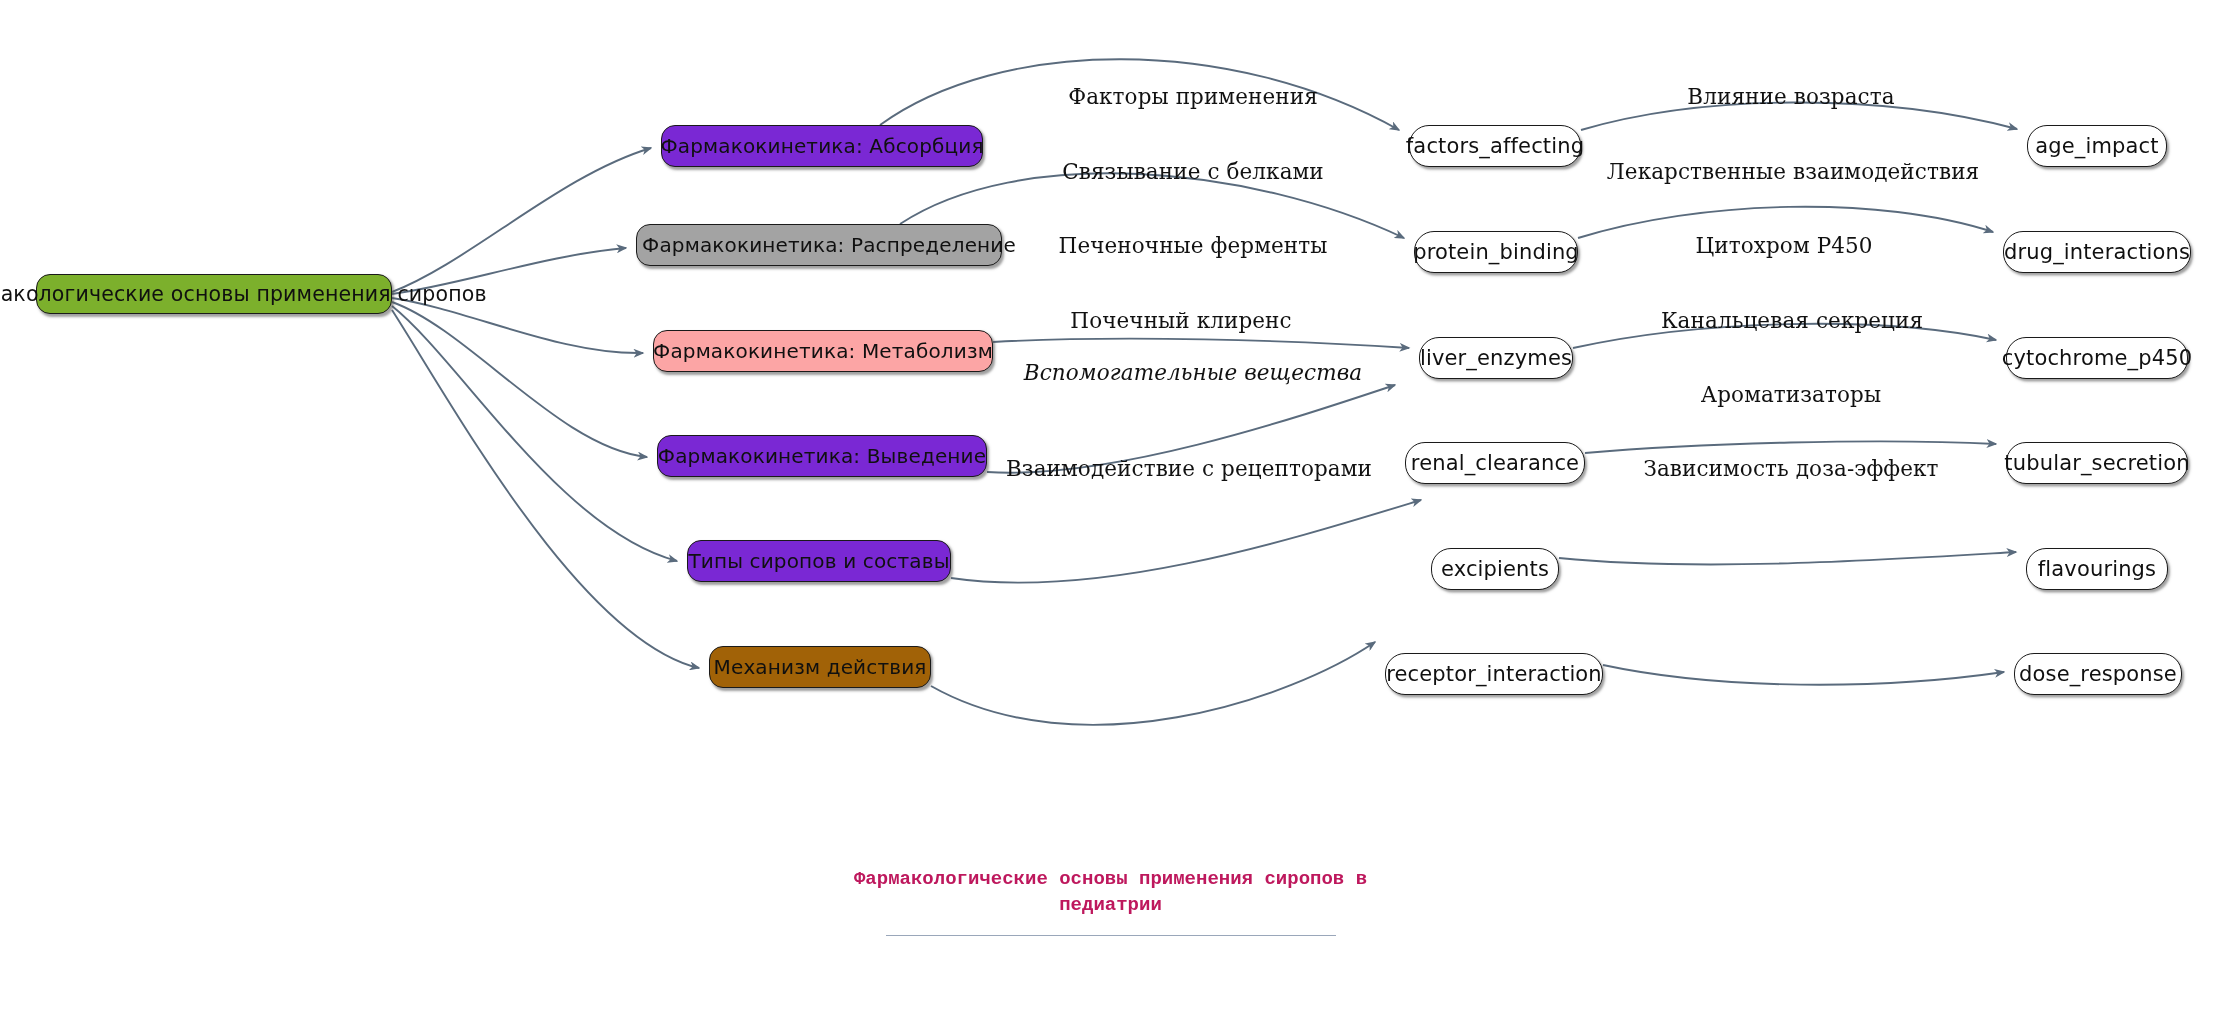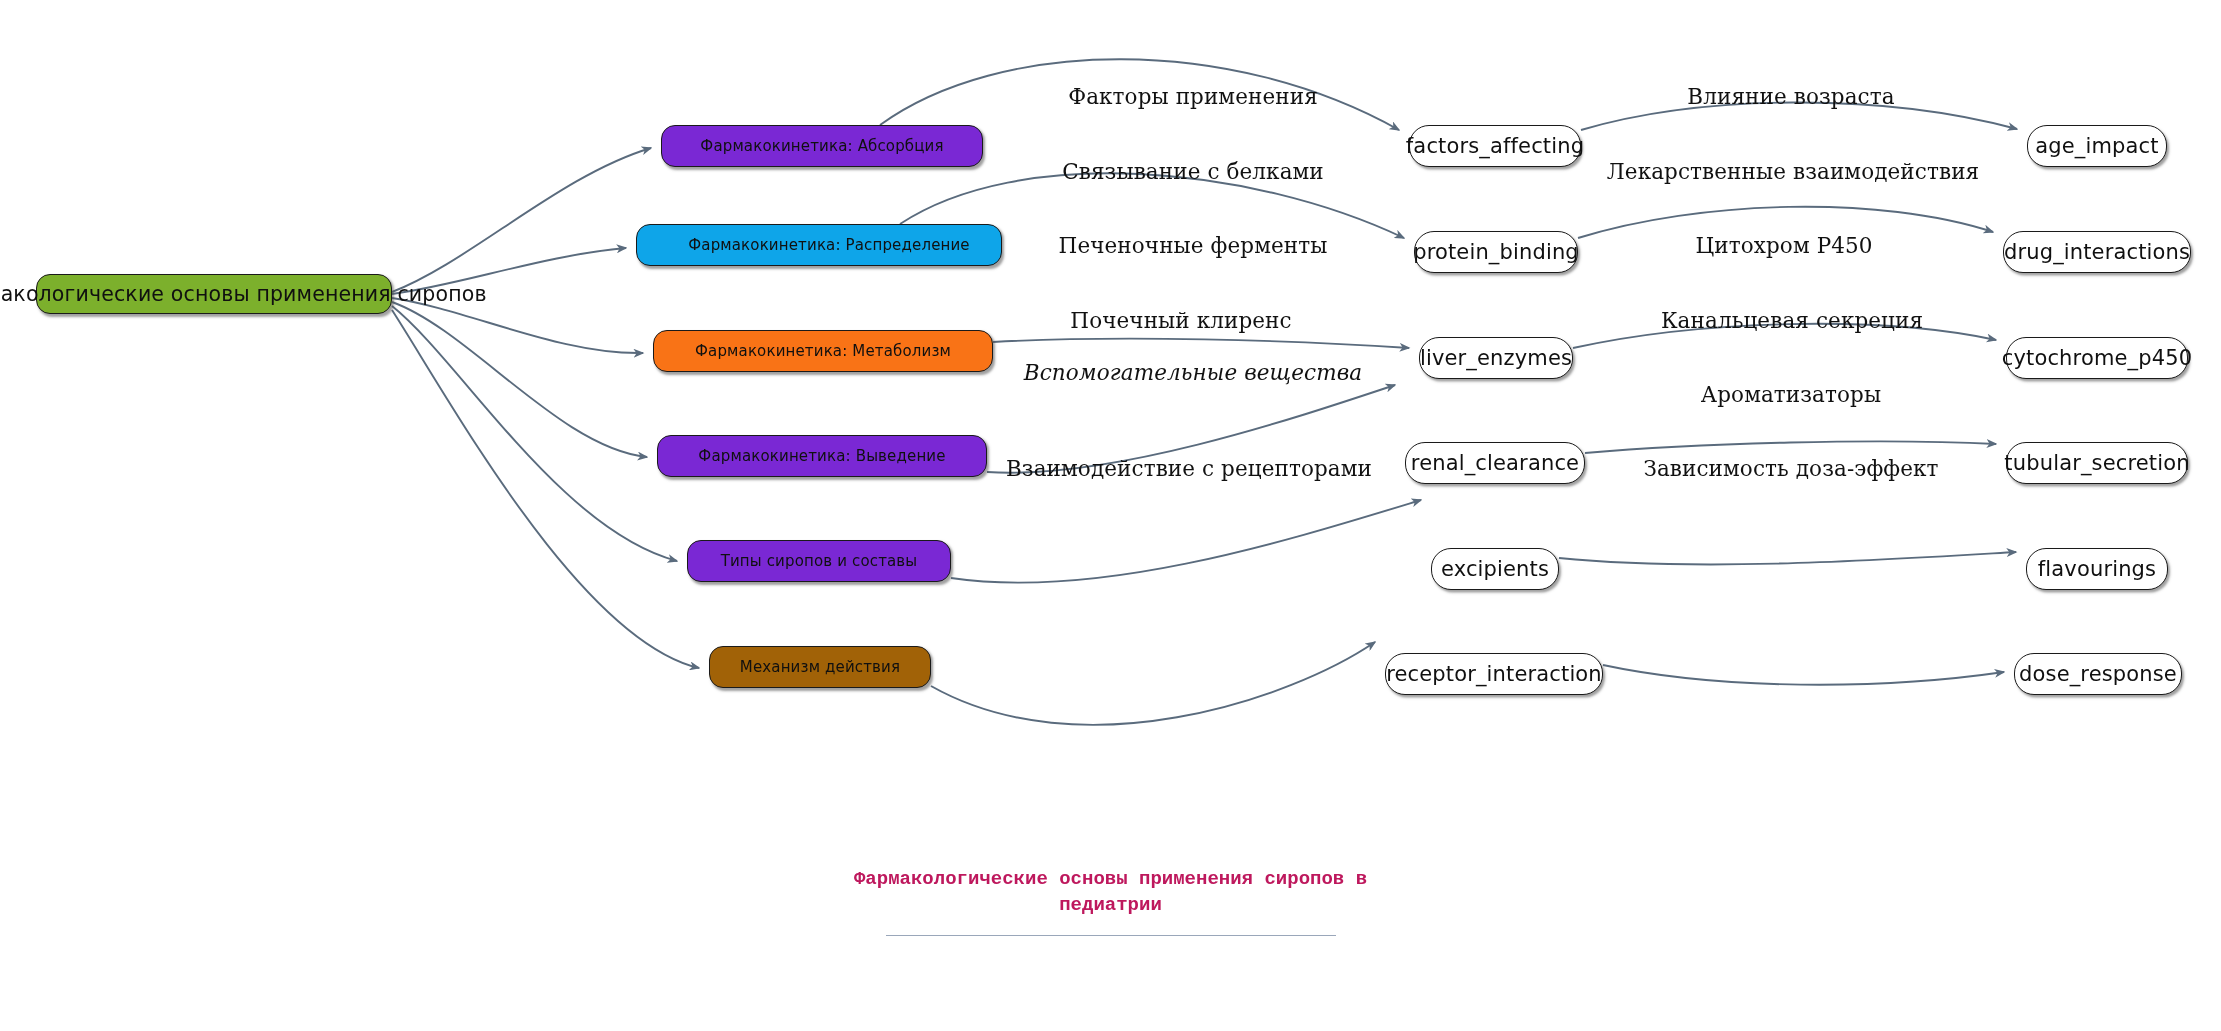--- a/index.html
+++ b/index.html
@@ -35,21 +35,21 @@
     letter-spacing: 0.15px;
   }
   .node-root {
     background: #7cb02c;
     color: #101010;
     font-size: 20.5px;
   }
   .node-branch {
     background: #7a28d4;
     color: #101010;
-    font-size: 15px;
+    font-size: 20px;
   }
   .node-leaf {
     background: #ffffff;
     color: #101010;
     font-size: 21px;
     border-radius: 20px;
   }
   .edge-label {
     position: absolute;
     font-family: "DejaVu Serif", serif;
@@ -119,24 +119,24 @@
     </g>
 </svg>
 
 <div id="nodes-layer">
     <div class="node node-root" style="left: 36px; top: 274px; width: 356px; height: 40px; background: rgb(124, 176, 44);">
       <span>Фармакологические основы применения сиропов</span>
     </div>
     <div class="node node-branch" style="left: 661px; top: 125px; width: 322px; height: 42px; background: rgb(122, 40, 212);">
       <span>Фармакокинетика: Абсорбция</span>
     </div>
-    <div class="node node-branch" style="left: 636px; top: 224px; width: 366px; height: 42px; background: #0ea5e9; padding-left: 20px;">
+    <div class="node node-branch" style="left: 636px; top: 224px; width: 366px; height: 42px; background: #a3a3a3; padding-left: 20px;">
       <span>Фармакокинетика: Распределение</span>
     </div>
-    <div class="node node-branch" style="left: 653px; top: 330px; width: 340px; height: 42px; background: #f97316;">
+    <div class="node node-branch" style="left: 653px; top: 330px; width: 340px; height: 42px; background: #fca5a5;">
       <span>Фармакокинетика: Метаболизм</span>
     </div>
     <div class="node node-branch" style="left: 657px; top: 435px; width: 330px; height: 42px; background: rgb(122, 40, 212);">
       <span>Фармакокинетика: Выведение</span>
     </div>
     <div class="node node-branch" style="left: 687px; top: 540px; width: 264px; height: 42px; background: rgb(122, 40, 212);">
       <span>Типы сиропов и составы</span>
     </div>
     <div class="node node-branch" style="left: 709px; top: 646px; width: 222px; height: 42px; background: #a16207;">
       <span>Механизм действия</span>

